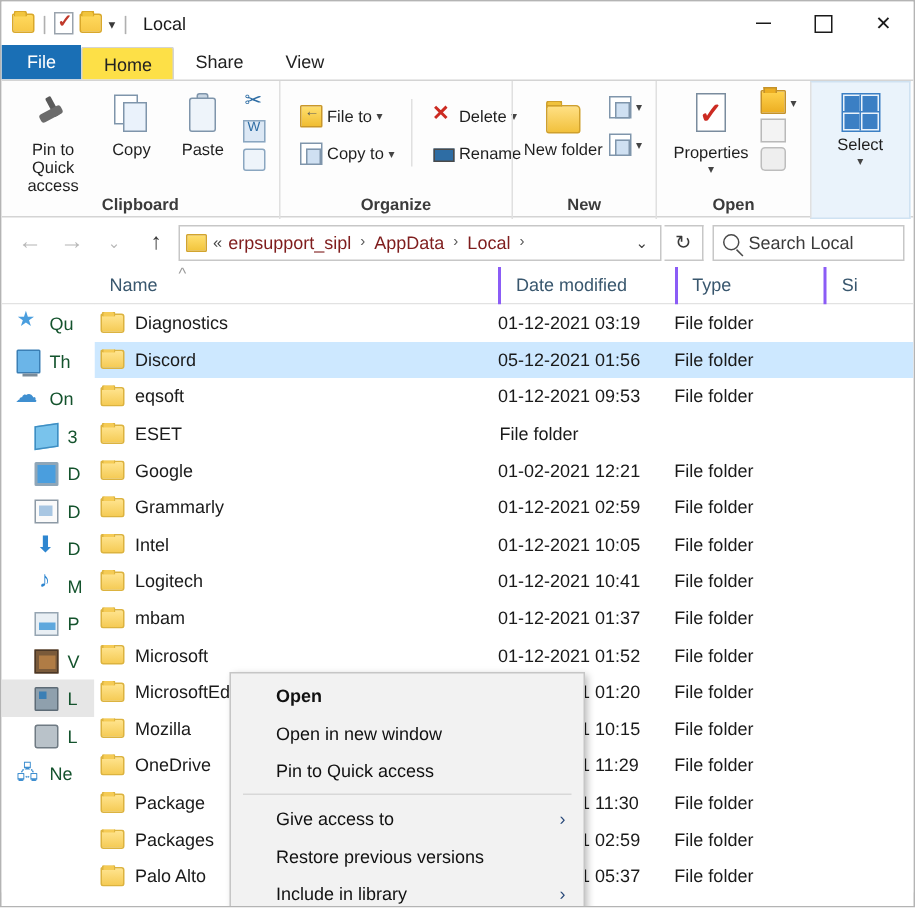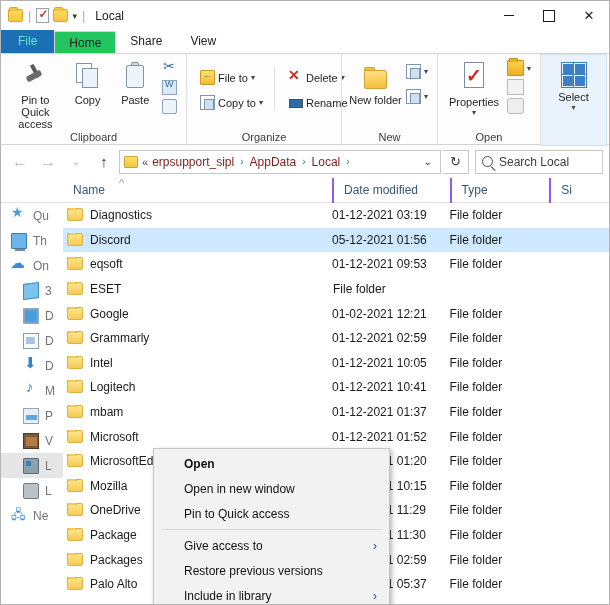--- a/index.html
+++ b/index.html
@@ -71,25 +71,25 @@
     height: 23px;
     display: flex; align-items: flex-end;
     background: #ffffff;
     position: relative;
   }
   .tab {
     height: 23px; line-height: 23px;
     padding: 0 14px; font-size: 12px; color: #222;
   }
   .tab.file {
-    background: #1a6fb5; color: #5eead4;
+    background: #1a6fb5; color: #ffffff;
     padding: 0 17px;
   }
   .tab.active {
-    background: #22c55e;
+    background: #fde047;
     border: 1px solid #d4d4d4;
     border-bottom: 1px solid #fdfdfd;
     margin-bottom: -1px;
     border-radius: 2px 2px 0 0;
   }
 
   
   #ribbon {
     height: 92px;
     background: #fdfdfd;
@@ -102,20 +102,21 @@
     position: relative;
     height: 92px;
     display: flex; flex-direction: column;
     justify-content: space-between;
     padding: 3px 0 0 0;
   }
   .rgroup + .rgroup { border-left: 1px solid #e0e0e0; }
   .rgroup-label {
     text-align: center; font-size: 11px; color: #3b3b3b;
     padding-bottom: 3px;
+    font-weight: bold;
   }
   .rgroup-content { display: flex; align-items: flex-start; padding: 0 6px; }
 
   .bigbtn {
     display: flex; flex-direction: column; align-items: center;
     width: 62px; padding-top: 4px;
   }
   .bigbtn .lbl { font-size: 11px; color: #1f1f1f; text-align: center; line-height: 12px; margin-top: 3px; }
   .bigbtn.wide { width: 74px; }
 
@@ -289,21 +290,21 @@
 
   
   #body { display:flex; height: 392px; position:relative; }
 
   #sidebar {
     width: 62px; background:#ffffff; position:relative;
     overflow:hidden; flex:0 0 62px;
   }
   .nav-row {
     height: 25px; display:flex; align-items:center; padding-left:10px; gap:6px;
-    font-size:12px; color:#737373; white-space:nowrap;
+    font-size:12px; color:#14532d; white-space:nowrap;
   }
   .nav-row.indent { padding-left:22px; }
   .nav-row.sel { background:#e6e6e6; }
   .navico { width:16px; height:16px; flex:0 0 16px; position:relative; }
 
   .ni-star { }
   .ni-star::after{ content:"★"; position:absolute; left:0; top:-4px; font-size:14px; color:#4a9ede; }
   .ni-cloud { }
   .ni-cloud::after{ content:"☁"; position:absolute; left:-1px; top:-4px; font-size:15px; color:#3f8fd0; }
   .ni-pc { background:#6bb5e8; border:1px solid #3b7fb5; border-radius:1px; }
@@ -327,21 +328,21 @@
   .ni-net::after{ content:"🖧"; position:absolute; left:0; top:-3px; font-size:13px; color:#3f8fd0; }
 
   #filelist {
     flex:1; position:relative; background:#ffffff; overflow:hidden;
   }
   .frow {
     height: 24.6px; display:flex; align-items:center;
     font-size:12px; color:#1a1a1a;
   }
   .frow.selected { background:#cde8ff; }
-  .fname { width:270px; display:flex; gap:7px; padding-left:4px; overflow:hidden; white-space:nowrap; }
+  .fname { width:270px; display:flex; align-items:center; gap:7px; padding-left:4px; overflow:hidden; white-space:nowrap; }
   .folder-ico {
     width:16px; height:13px; flex:0 0 16px; position:relative;
     background: linear-gradient(#ffe48f, #f5cb55);
     border:1px solid #dcb33f; border-radius:1px 2px 2px 2px;
   }
   .folder-ico::before{
     content:""; position:absolute; left:0; top:-3px; width:7px; height:3px;
     background:#f5cb55; border:1px solid #dcb33f; border-bottom:none; border-radius:2px 2px 0 0;
   }
   .fdate { width:118px; color:#1a1a1a; }

